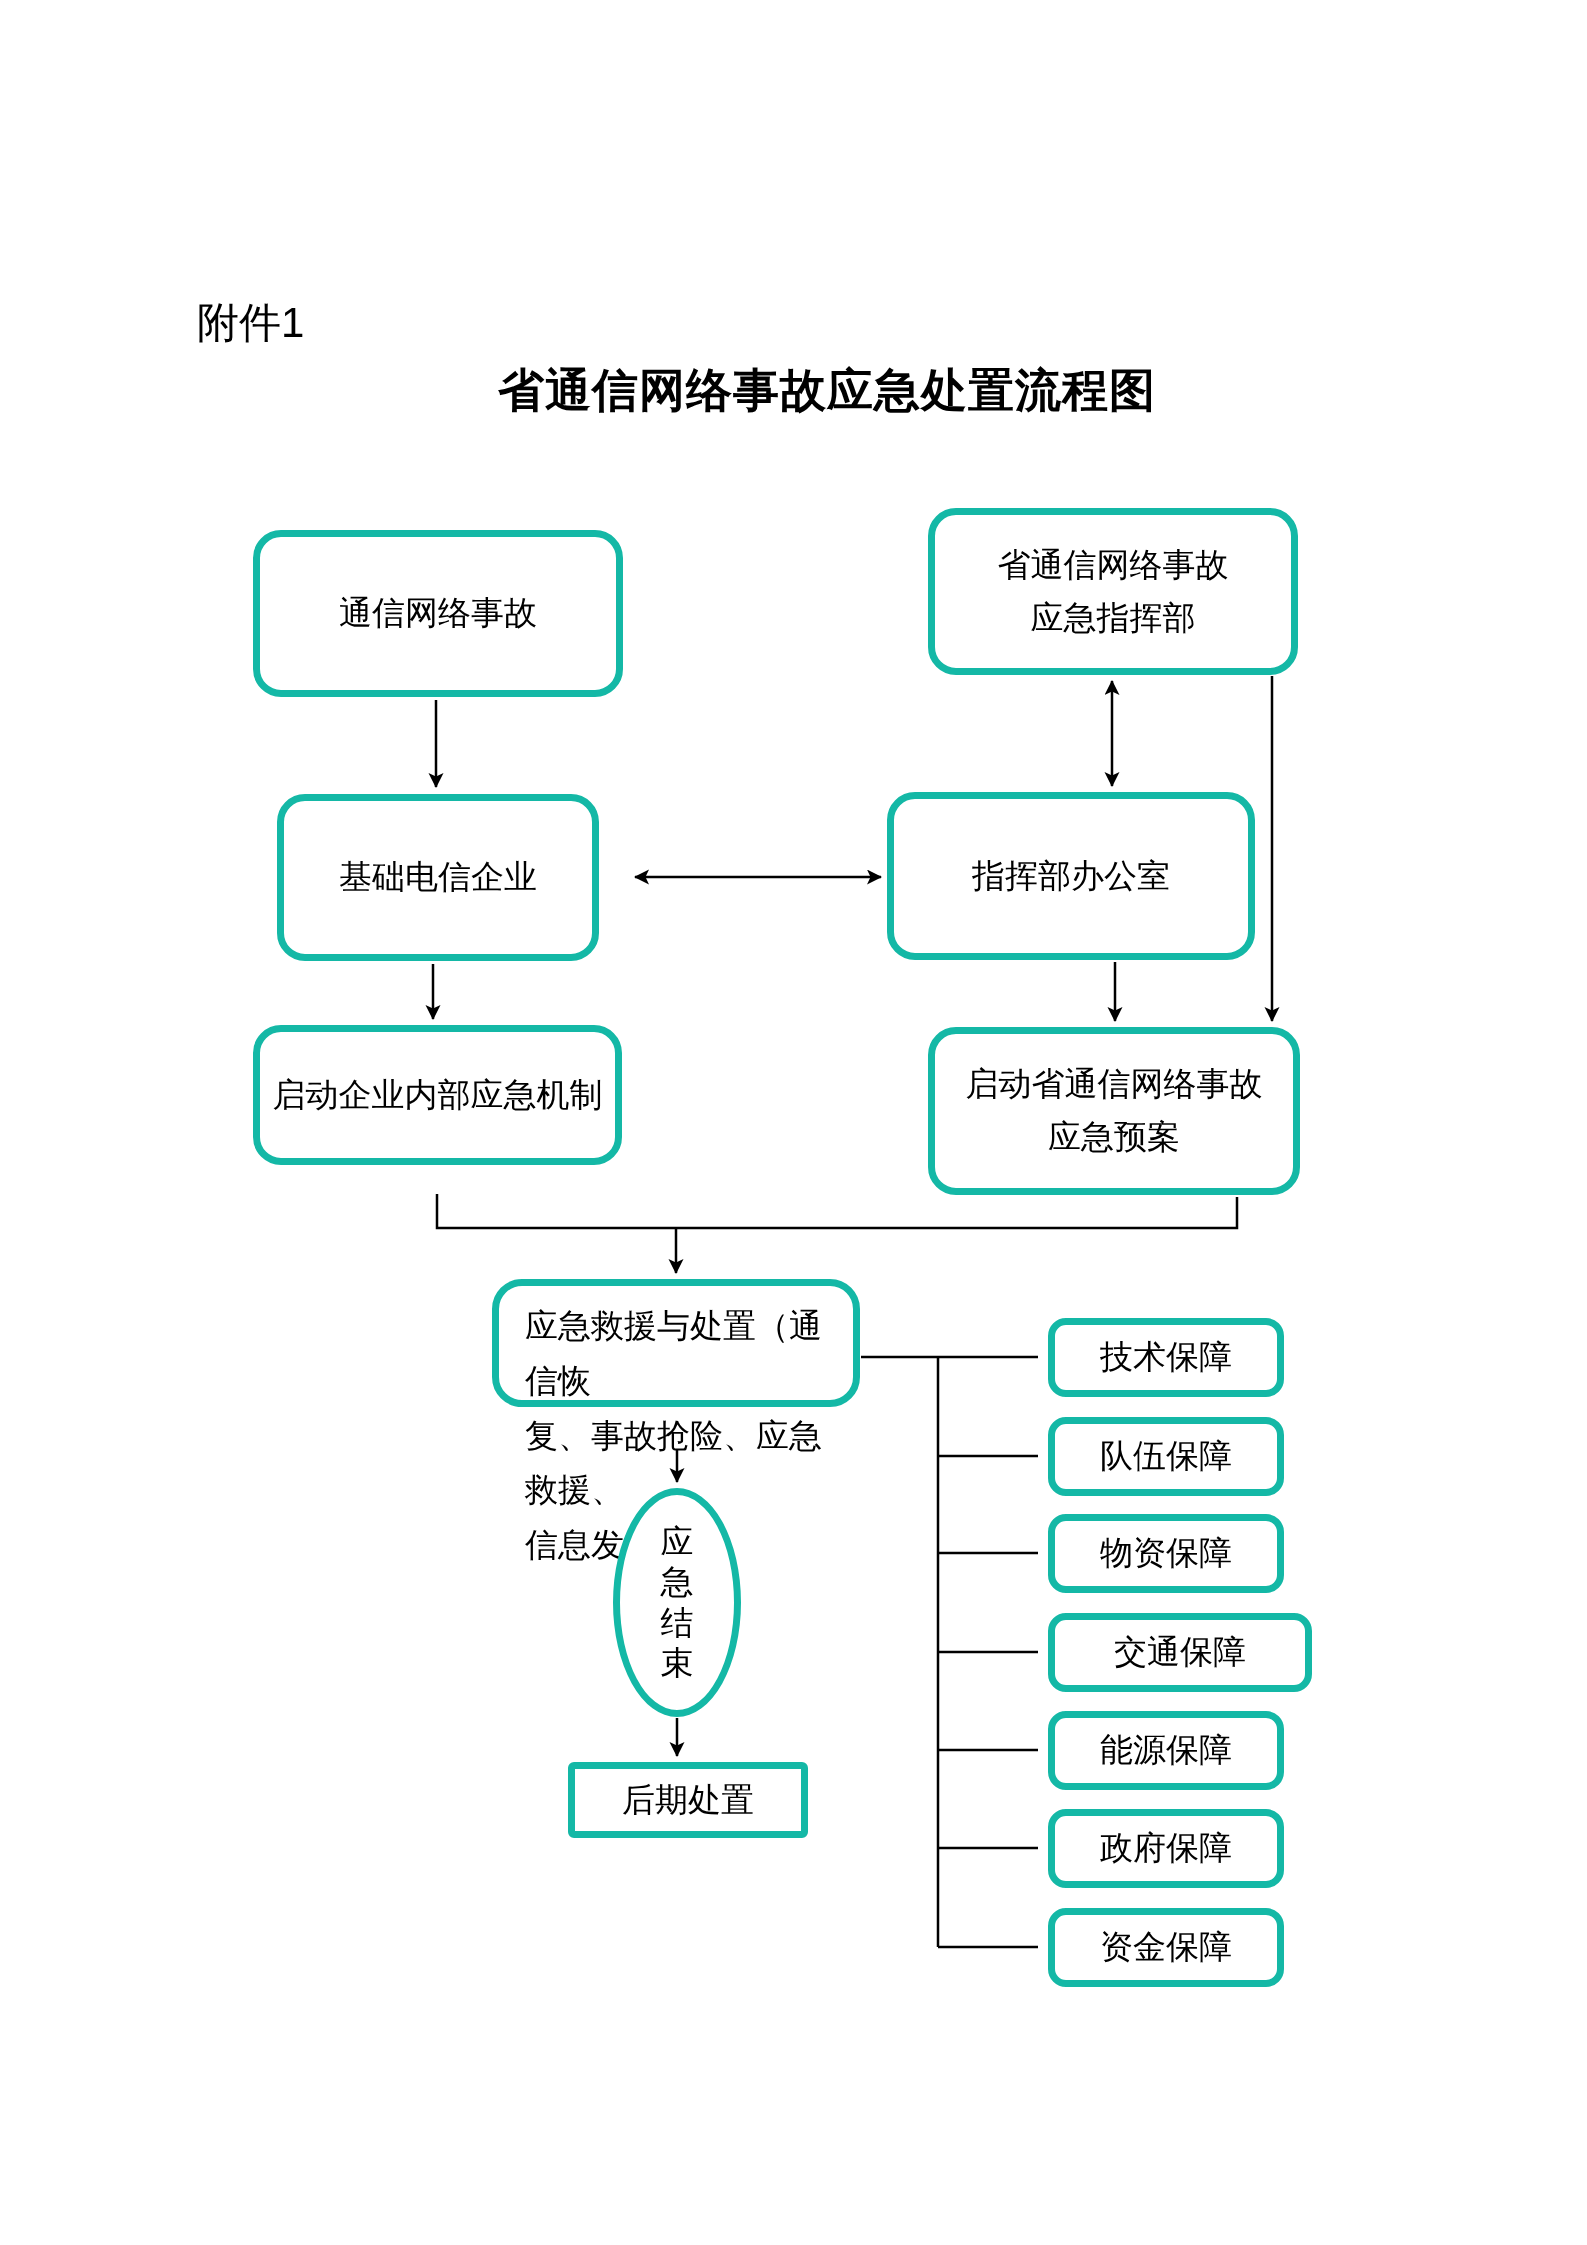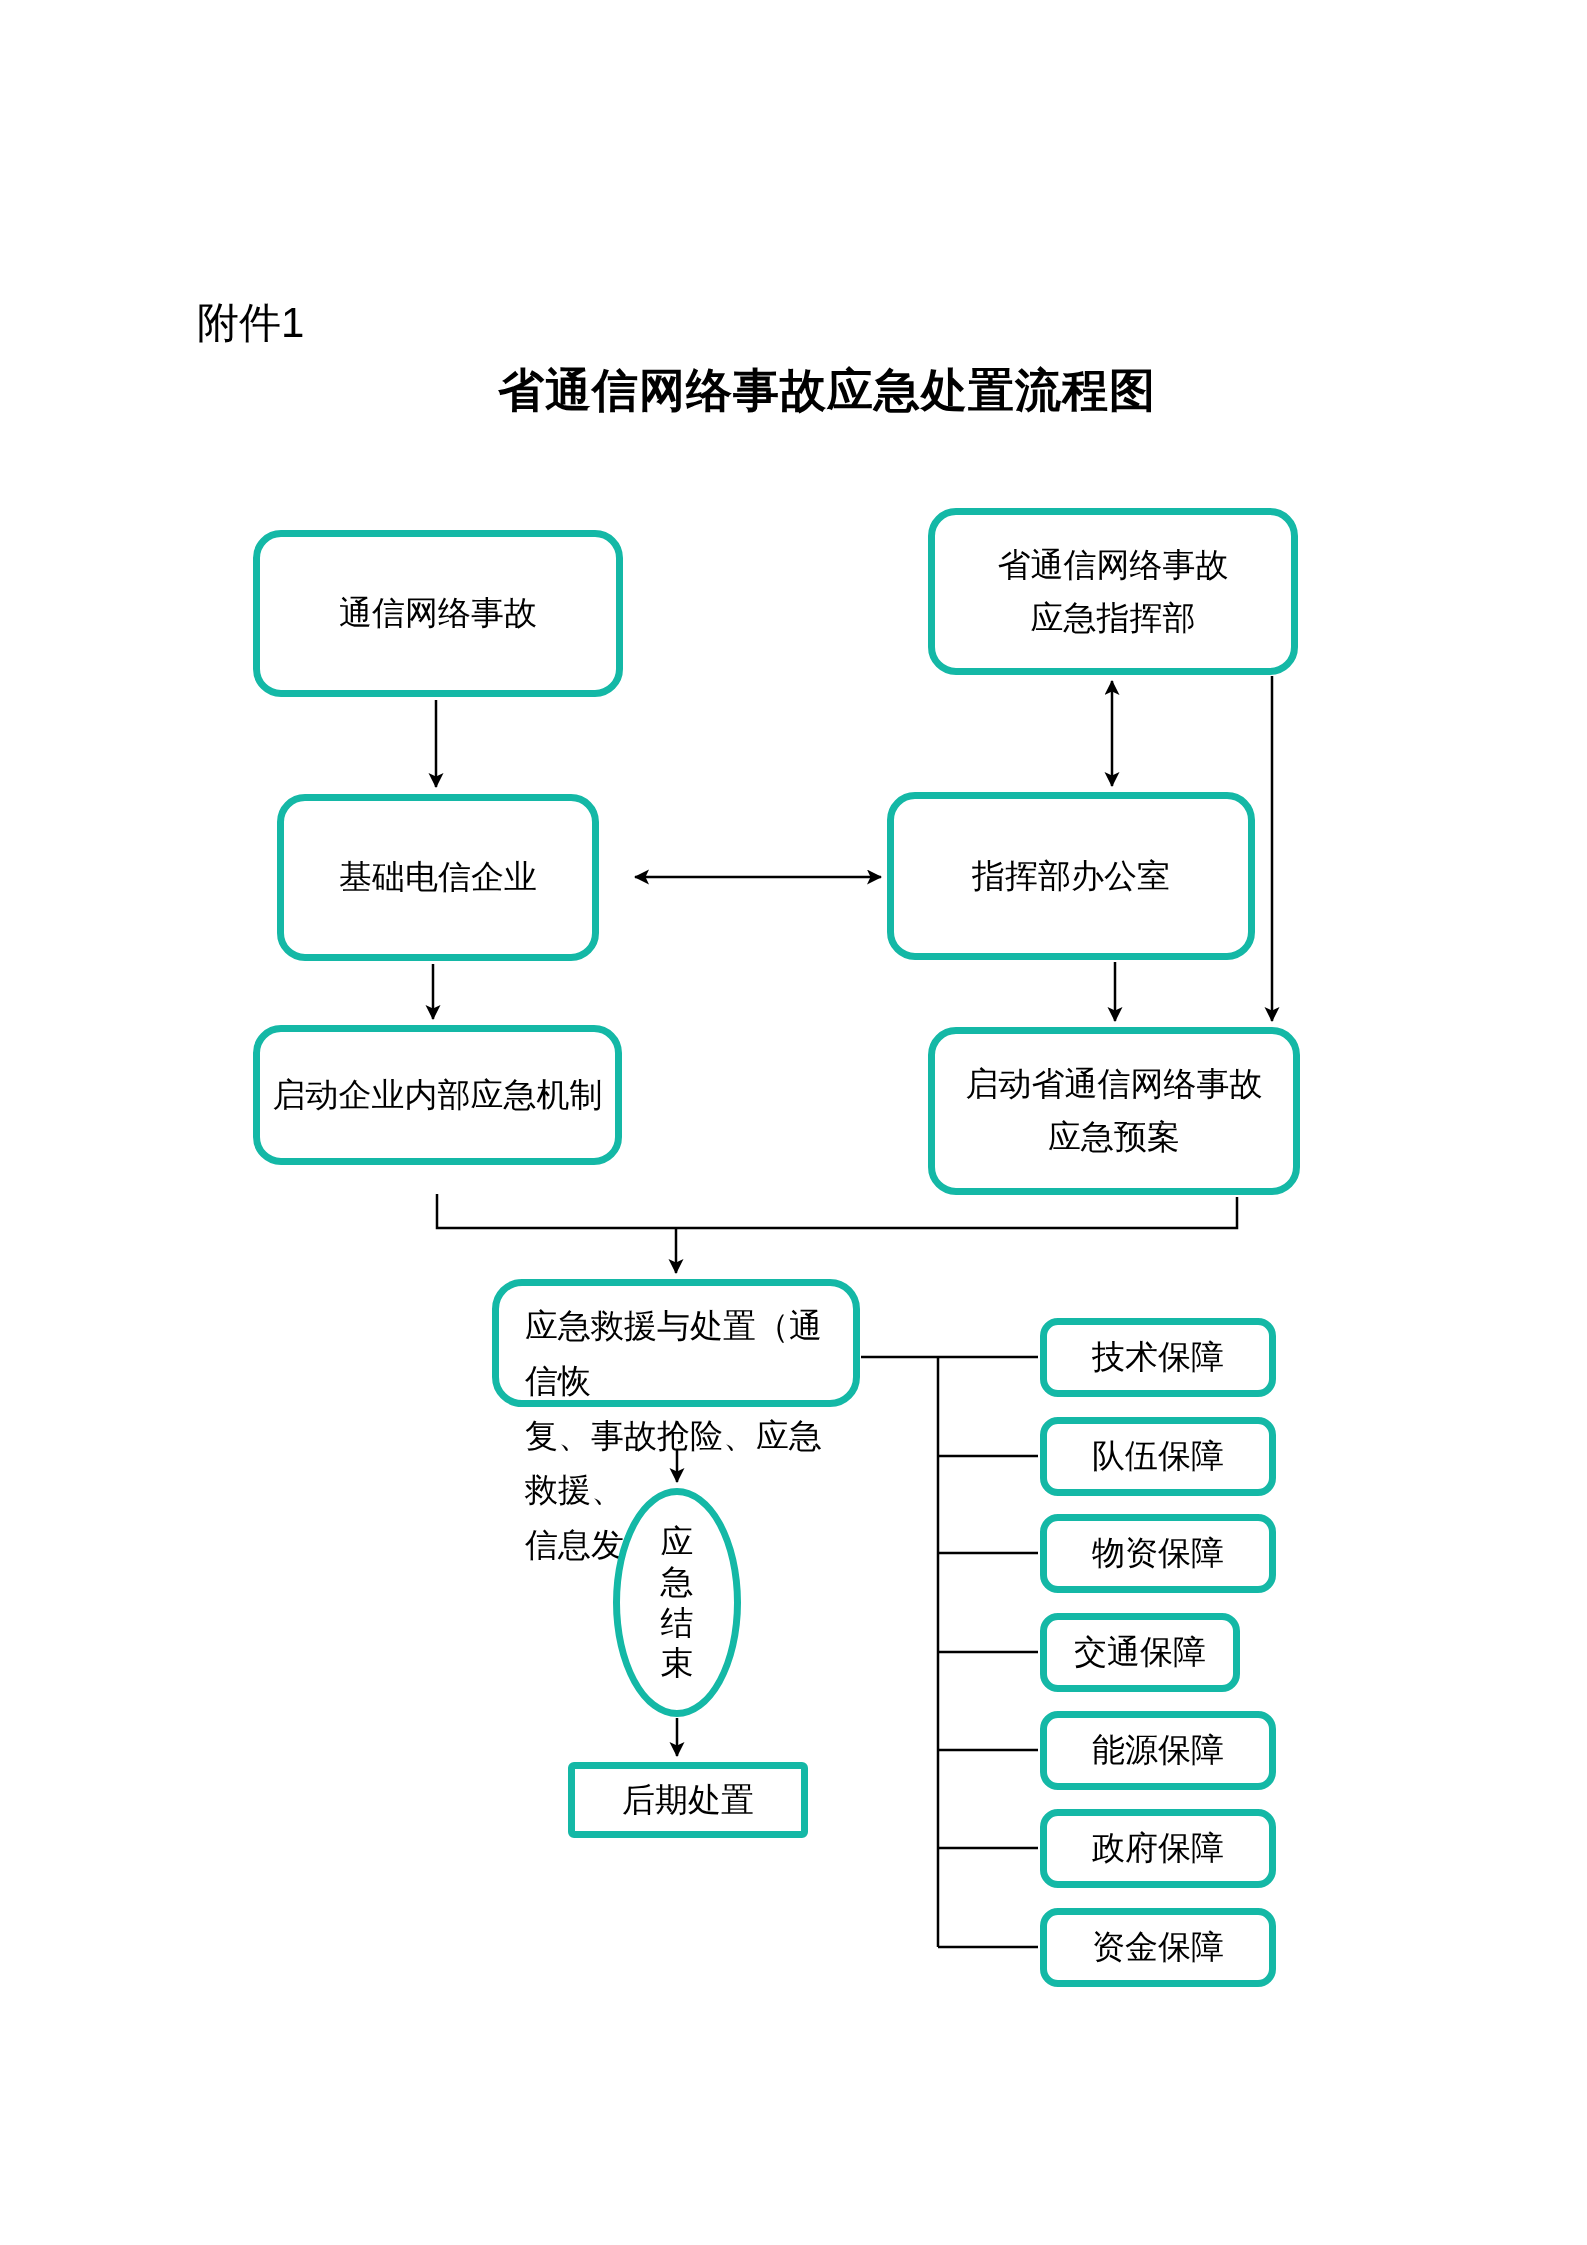--- a/index.html
+++ b/index.html
@@ -22,21 +22,21 @@
     text-align:center;font-size:46px;font-weight:bold;letter-spacing:1px;
     font-family:"Liberation Sans","DejaVu Sans",sans-serif;
   }
   .node{
     position:absolute;box-sizing:border-box;
     border:7px solid #14b8a6;border-radius:28px;background:#fff;
     display:flex;align-items:center;justify-content:center;
     font-size:33px;text-align:center;white-space:pre-line;
     line-height:1.6;z-index:2;
   }
-  .node.small{border-radius:18px;font-size:33px;}
+  .node.small{border-radius:18px;font-size:33px;margin-left:8px;}
   .node.post{border-radius:6px;}
   .node.rescue{
     align-items:flex-start;justify-content:flex-start;
     text-align:left;padding:13px 14px 0 26px;line-height:1.66;
     border-radius:30px;
   }
   .node.ellipse{
     border-radius:50%;line-height:1.22;letter-spacing:0;
   }
   svg.wires{
@@ -100,18 +100,18 @@
   <div class="node ellipse" style="left:613px;top:1488px;width:128px;height:229px;">应
 急
 结
 束</div>
 
   <div class="node post" style="left:568px;top:1762px;width:240px;height:76px;">后期处置</div>
 
   <div class="node small" style="left:1040px;top:1318px;width:236px;height:79px;">技术保障</div>
   <div class="node small" style="left:1040px;top:1417px;width:236px;height:79px;">队伍保障</div>
   <div class="node small" style="left:1040px;top:1514px;width:236px;height:79px;">物资保障</div>
-  <div class="node small" style="left:1040px;top:1613px;width:200px;height:79px;">交通保障</div>
+  <div class="node small" style="left:1040px;top:1613px;width:264px;height:79px;">交通保障</div>
   <div class="node small" style="left:1040px;top:1711px;width:236px;height:79px;">能源保障</div>
   <div class="node small" style="left:1040px;top:1809px;width:236px;height:79px;">政府保障</div>
   <div class="node small" style="left:1040px;top:1908px;width:236px;height:79px;">资金保障</div>
 
 </div>
 
 </body></html>

